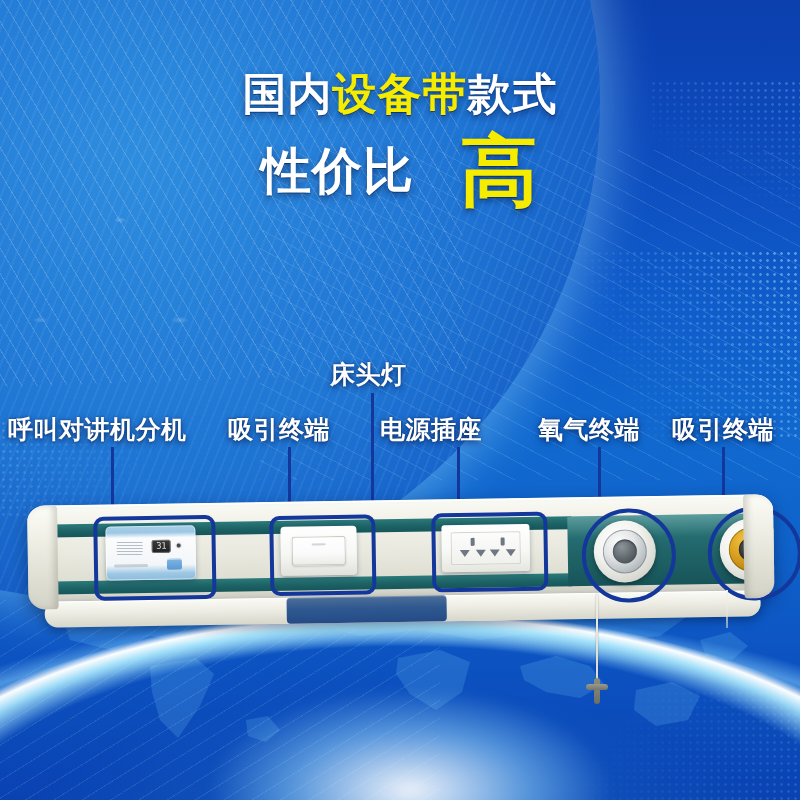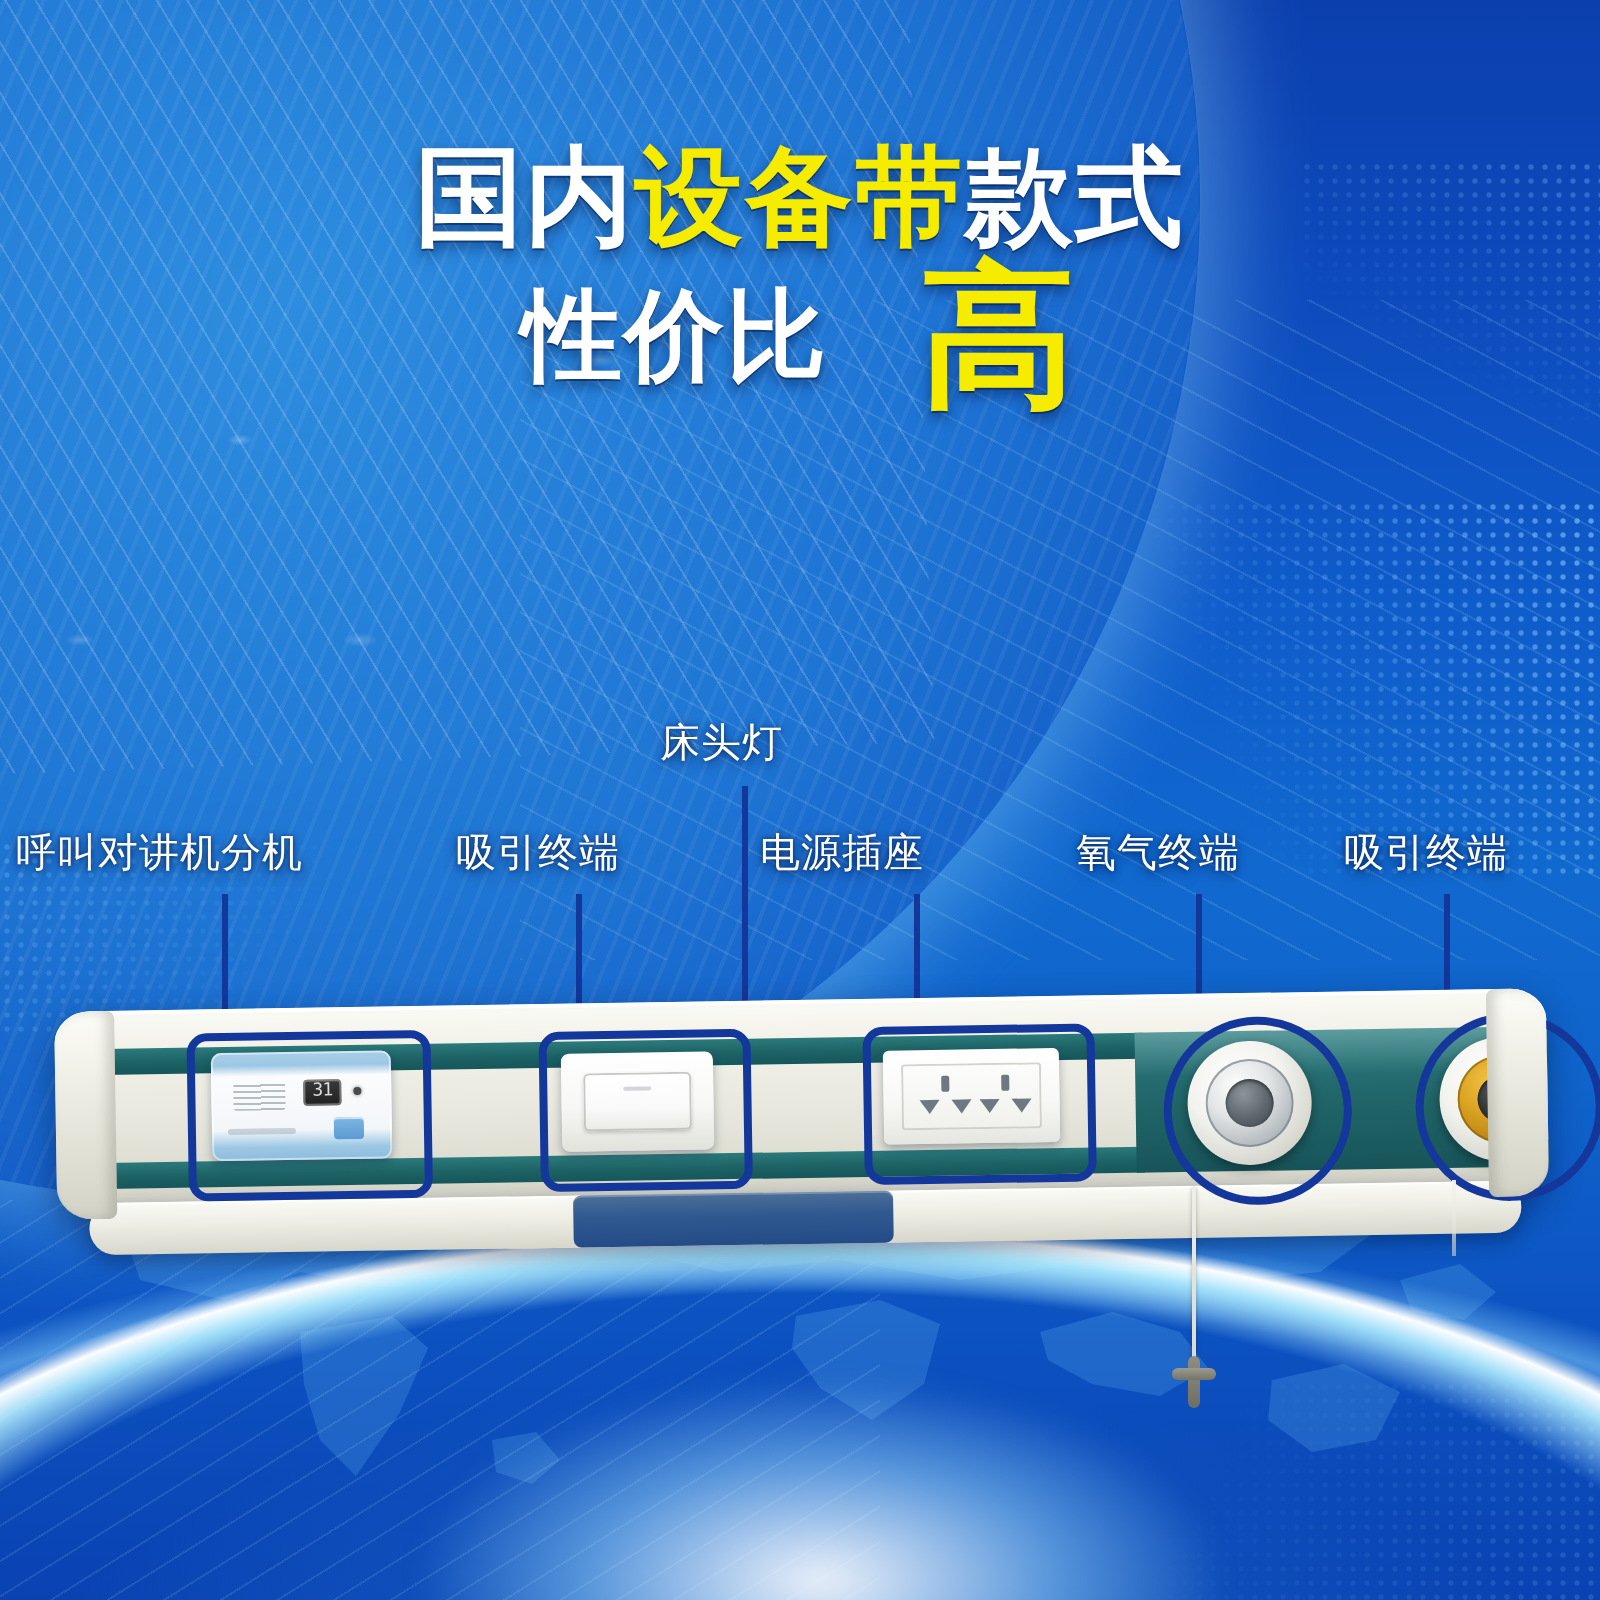--- a/index.html
+++ b/index.html
@@ -93,29 +93,29 @@
   }
   #bottomglow{
     left:150px;bottom:-120px;width:520px;height:260px;border-radius:50%;
     background:radial-gradient(closest-side, rgba(255,255,255,.92), rgba(170,230,255,.45) 46%, rgba(120,200,255,0) 78%);
     filter:blur(6px);
   }
 
   
   #headline{position:absolute;left:0;top:72px;width:800px;text-align:center;}
   .hl-line{white-space:nowrap;line-height:1;}
-  #hl1{font-size:54px;font-weight:bold;letter-spacing:1px;}
-  #hl2{margin-top:4px;font-size:50px;font-weight:bold;letter-spacing:1px;}
+  #hl1{font-size:44px;font-weight:bold;letter-spacing:1px;}
+  #hl2{margin-top:16px;font-size:50px;font-weight:bold;letter-spacing:1px;}
   .w{color:#ffffff;text-shadow:0 3px 7px rgba(2,22,70,.55),0 1px 0 rgba(2,22,70,.5);}
   .y{color:#f5ec00;text-shadow:0 3px 7px rgba(2,22,70,.55),0 1px 0 rgba(2,22,70,.5);}
   #hl-gao{font-size:78px;font-weight:bold;margin-left:46px;vertical-align:-10px;}
 
   
   .callout{
-    position:absolute;color:#fff;font-weight:normal;font-size:20px;white-space:nowrap;
+    position:absolute;color:#fff;font-weight:bold;font-size:25px;white-space:nowrap;
     text-shadow:0 2px 6px rgba(2,22,70,.7), 0 0 2px rgba(2,22,70,.6);
     letter-spacing:.5px;
   }
   .leader{position:absolute;width:3px;background:#14379b;}
 
   
   #panel{
     position:absolute;left:28px;top:500px;width:746px;height:130px;
     transform:rotate(-0.9deg);
   }

